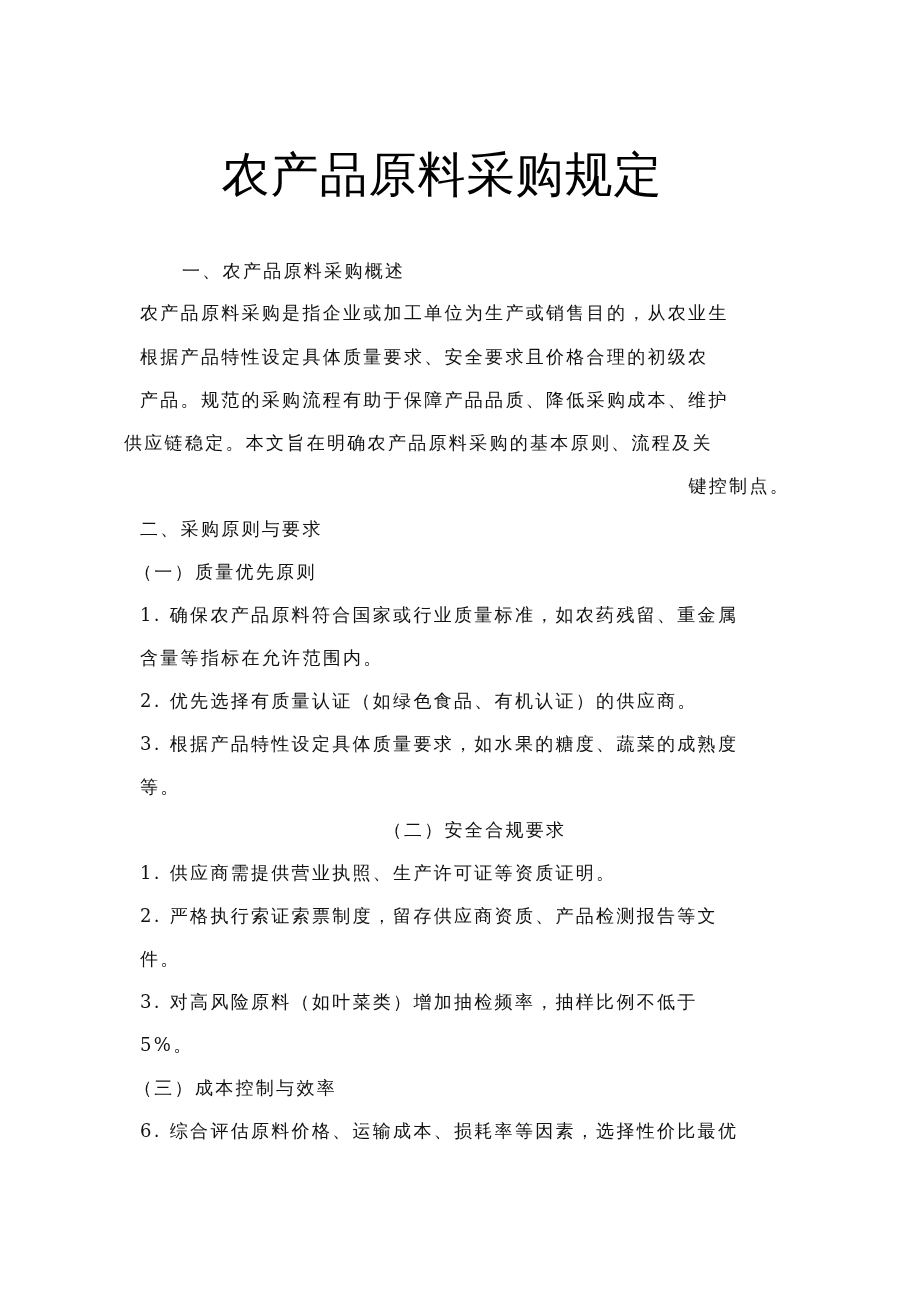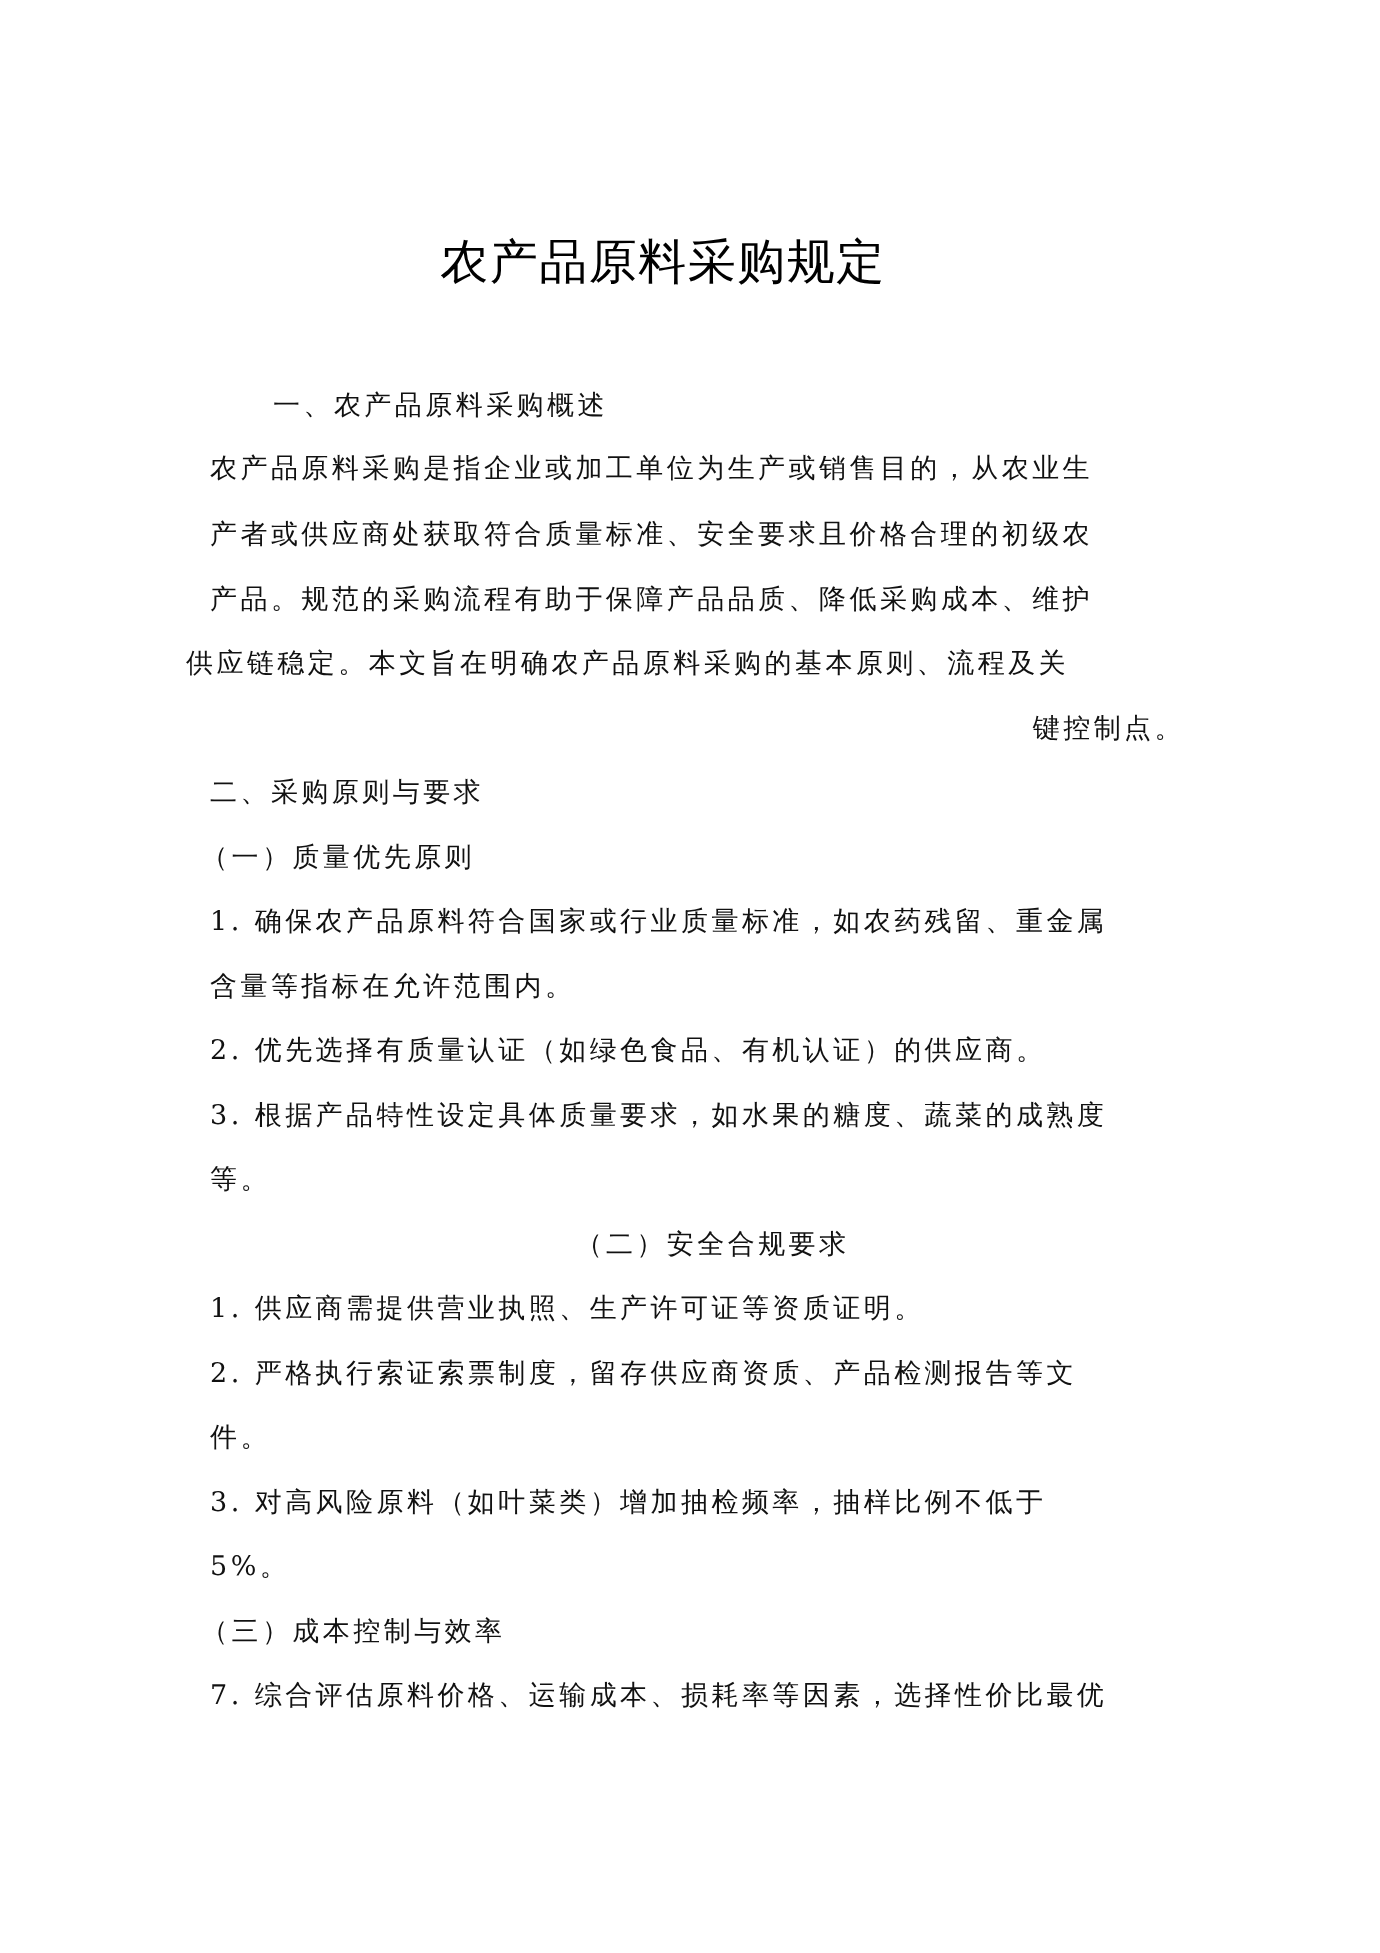--- a/index.html
+++ b/index.html
@@ -1,49 +1,49 @@
 <!DOCTYPE html>
 <html><head>
   <meta charset="utf-8">
   <style>
     html, body { margin: 0; padding: 0; background: #ffffff; }
     body { width: 920px; height: 1302px; position: relative; overflow: hidden; }
     .page { position: absolute; left: 0; top: 0; width: 920px; height: 1302px; background: #ffffff; }
     .title {
       position: absolute; left: 0; top: 150px; width: 884px; text-align: center;
-      font-family: "DejaVu Sans", sans-serif; font-size: 32px; line-height: 48px;
+      font-family: "DejaVu Sans", sans-serif; font-size: 48px; line-height: 48px;
       color: #000000; letter-spacing: 1px;
     }
     .line {
       position: absolute; left: 140px; width: 650px;
       font-family: "DejaVu Serif", serif; font-size: 18px; line-height: 28px;
       color: #111111; white-space: nowrap; letter-spacing: 2.3px;
     }
   </style>
 </head>
 <body>
 
 <div class="page">
   <div class="title">农产品原料采购规定</div>
   <div id="lines">
       <div class="line" style="top: 257px; left: 182px;">一、农产品原料采购概述</div>
       <div class="line" style="top: 300px; left: 140px; font-family: Liberation Mono, monospace;">农产品原料采购是指企业或加工单位为生产或销售目的，从农业生</div>
-      <div class="line" style="top: 343px; left: 140px;">产者或供应商处获取符合质量标准、安全要求且价格合理的初级农</div>
+      <div class="line" style="top: 343px; left: 140px;">根据产品特性设定具体质量要求、安全要求且价格合理的初级农</div>
       <div class="line" style="top: 386px; left: 140px;">产品。规范的采购流程有助于保障产品品质、降低采购成本、维护</div>
       <div class="line" style="top: 429px; left: 124px;">供应链稳定。本文旨在明确农产品原料采购的基本原则、流程及关</div>
       <div class="line" style="top: 472px; left: 140px; text-align: right;">键控制点。</div>
       <div class="line" style="top: 515px; left: 140px;">二、采购原则与要求</div>
       <div class="line" style="top: 558px; left: 134px;">（一）质量优先原则</div>
       <div class="line" style="top: 601px; left: 140px;">1. 确保农产品原料符合国家或行业质量标准，如农药残留、重金属</div>
       <div class="line" style="top: 644px; left: 140px;">含量等指标在允许范围内。</div>
       <div class="line" style="top: 687px; left: 140px;">2. 优先选择有质量认证（如绿色食品、有机认证）的供应商。</div>
       <div class="line" style="top: 730px; left: 140px;">3. 根据产品特性设定具体质量要求，如水果的糖度、蔬菜的成熟度</div>
       <div class="line" style="top: 773px; left: 140px;">等。</div>
       <div class="line" style="top: 816px; left: 150px; text-align: center;">（二）安全合规要求</div>
       <div class="line" style="top: 859px; left: 140px;">1. 供应商需提供营业执照、生产许可证等资质证明。</div>
       <div class="line" style="top: 902px; left: 140px;">2. 严格执行索证索票制度，留存供应商资质、产品检测报告等文</div>
       <div class="line" style="top: 945px; left: 140px;">件。</div>
       <div class="line" style="top: 988px; left: 140px;">3. 对高风险原料（如叶菜类）增加抽检频率，抽样比例不低于</div>
       <div class="line" style="top: 1031px; left: 140px;">5%。</div>
       <div class="line" style="top: 1074px; left: 134px;">（三）成本控制与效率</div>
-      <div class="line" style="top: 1117px; left: 140px;">7. 综合评估原料价格、运输成本、损耗率等因素，选择性价比最优</div>
+      <div class="line" style="top: 1117px; left: 140px;">6. 综合评估原料价格、运输成本、损耗率等因素，选择性价比最优</div>
     </div>
 </div>
 
 </body></html>

